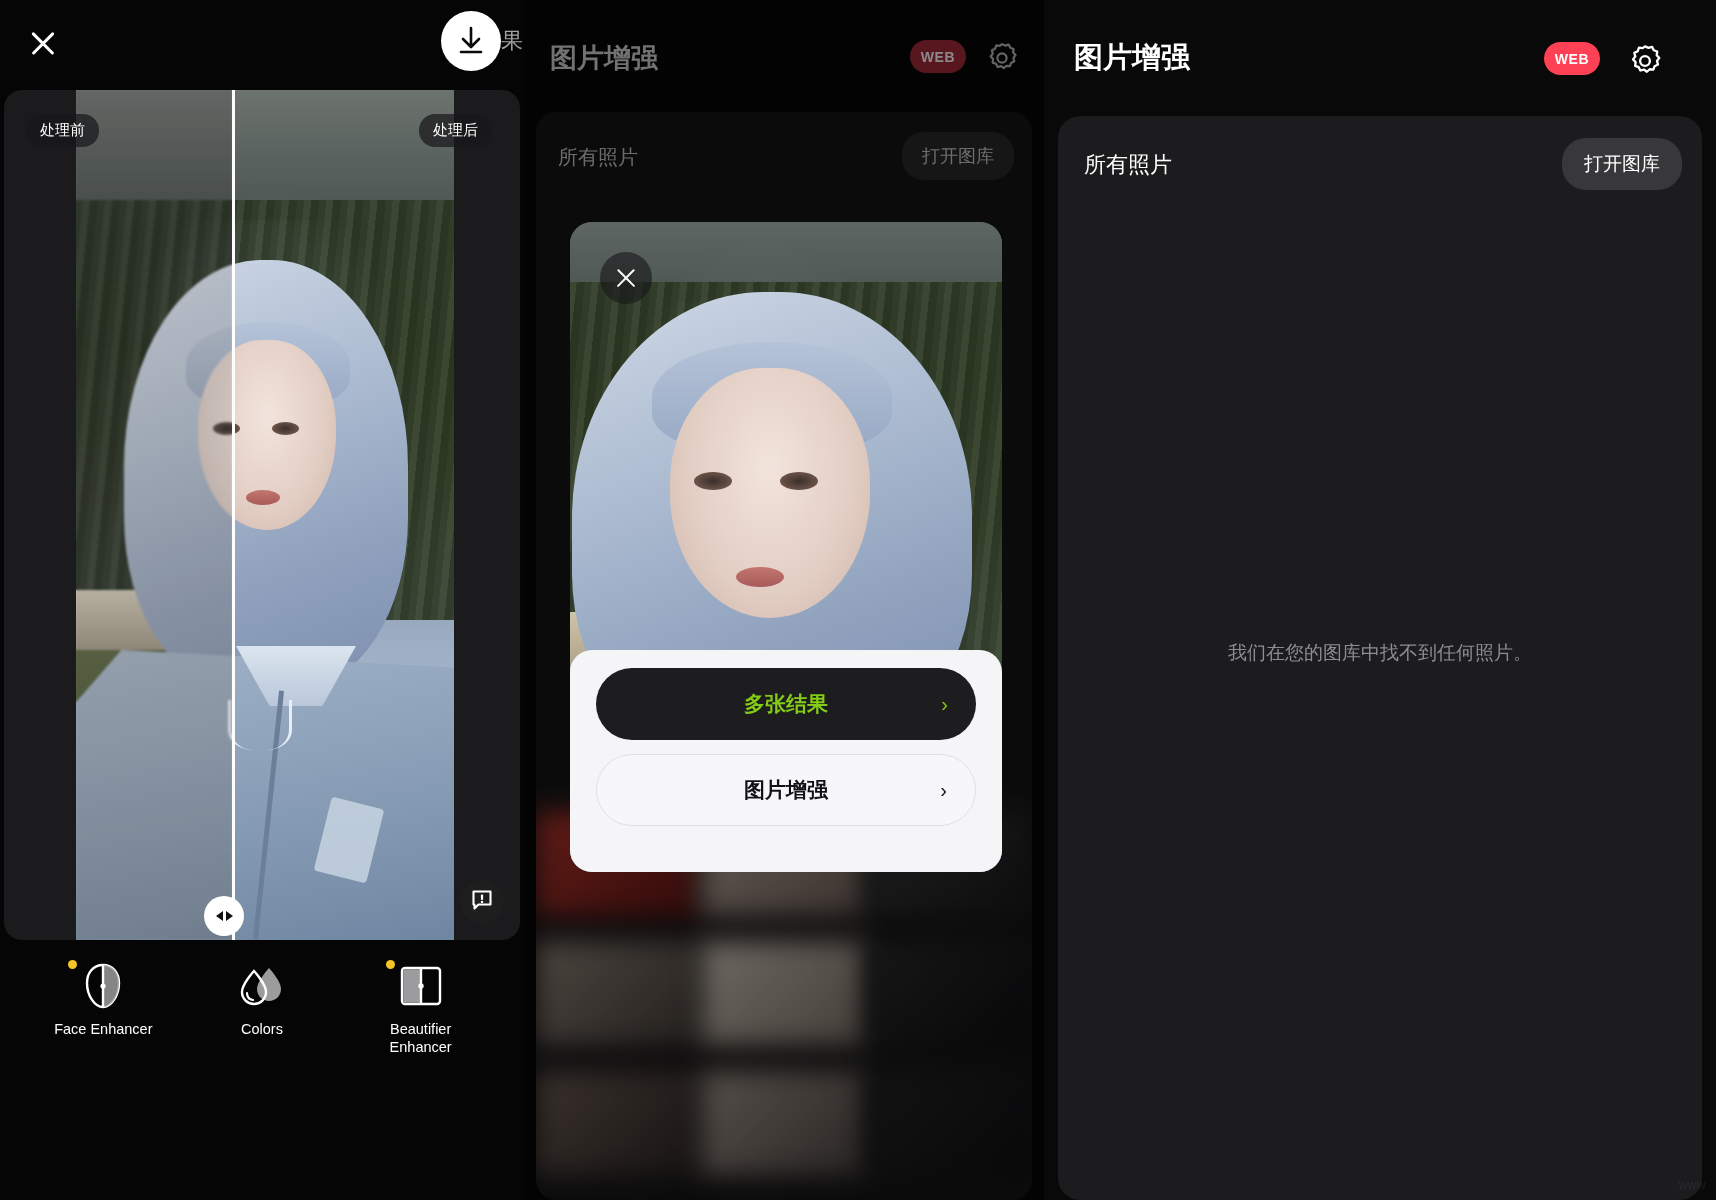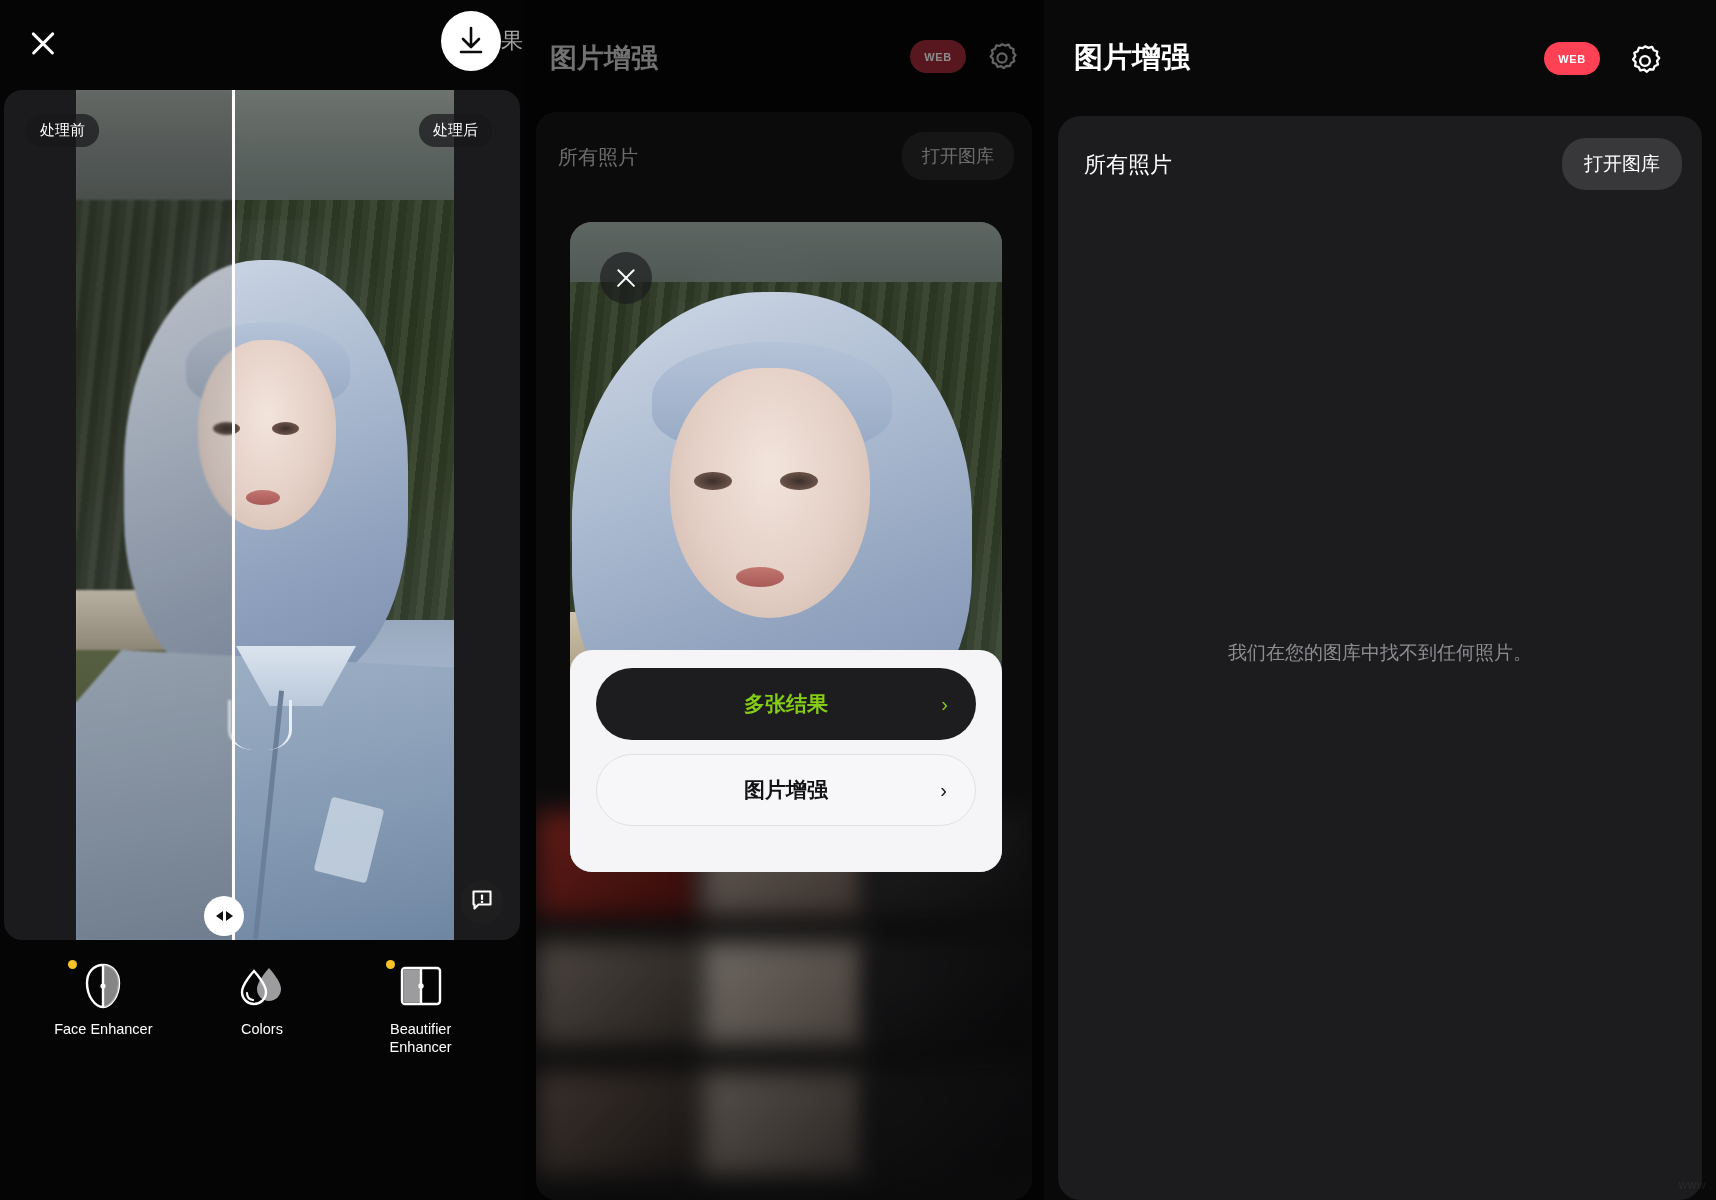--- a/index.html
+++ b/index.html
@@ -170,21 +170,21 @@
   
   #panel-gallery-dim {
     position:absolute; left:524px; top:0; width:520px; height:1200px;
     background:#060607; overflow:hidden;
   }
   .p2-head { position:absolute; left:0; top:0; width:520px; height:110px; }
   .p2-title { position:absolute; left:26px; top:40px; color:#d2d2d4; font-size:27px; font-weight:700; }
   .web-badge {
     position:absolute; top:40px; width:56px; height:33px; border-radius:17px;
     display:flex; align-items:center; justify-content:center;
-    color:#fff; font-size:11px; font-weight:700; letter-spacing:.6px; cursor:pointer;text-align:center;
+    color:#fff; font-size:14px; font-weight:700; letter-spacing:.6px; cursor:pointer;text-align:center;
   }
   .p2-web { left: 386px; background:#a32c38; }
   .gear { position:absolute; top:40px; cursor:pointer; }
   .p2-gear { left: 460px; }
 
   .gal-card {
     position:absolute; left:12px; top:112px; width:496px; height:1088px;
     background:#161617; border-radius:20px; overflow:hidden;
   }
   .gal-head { position:relative; height:92px; }

